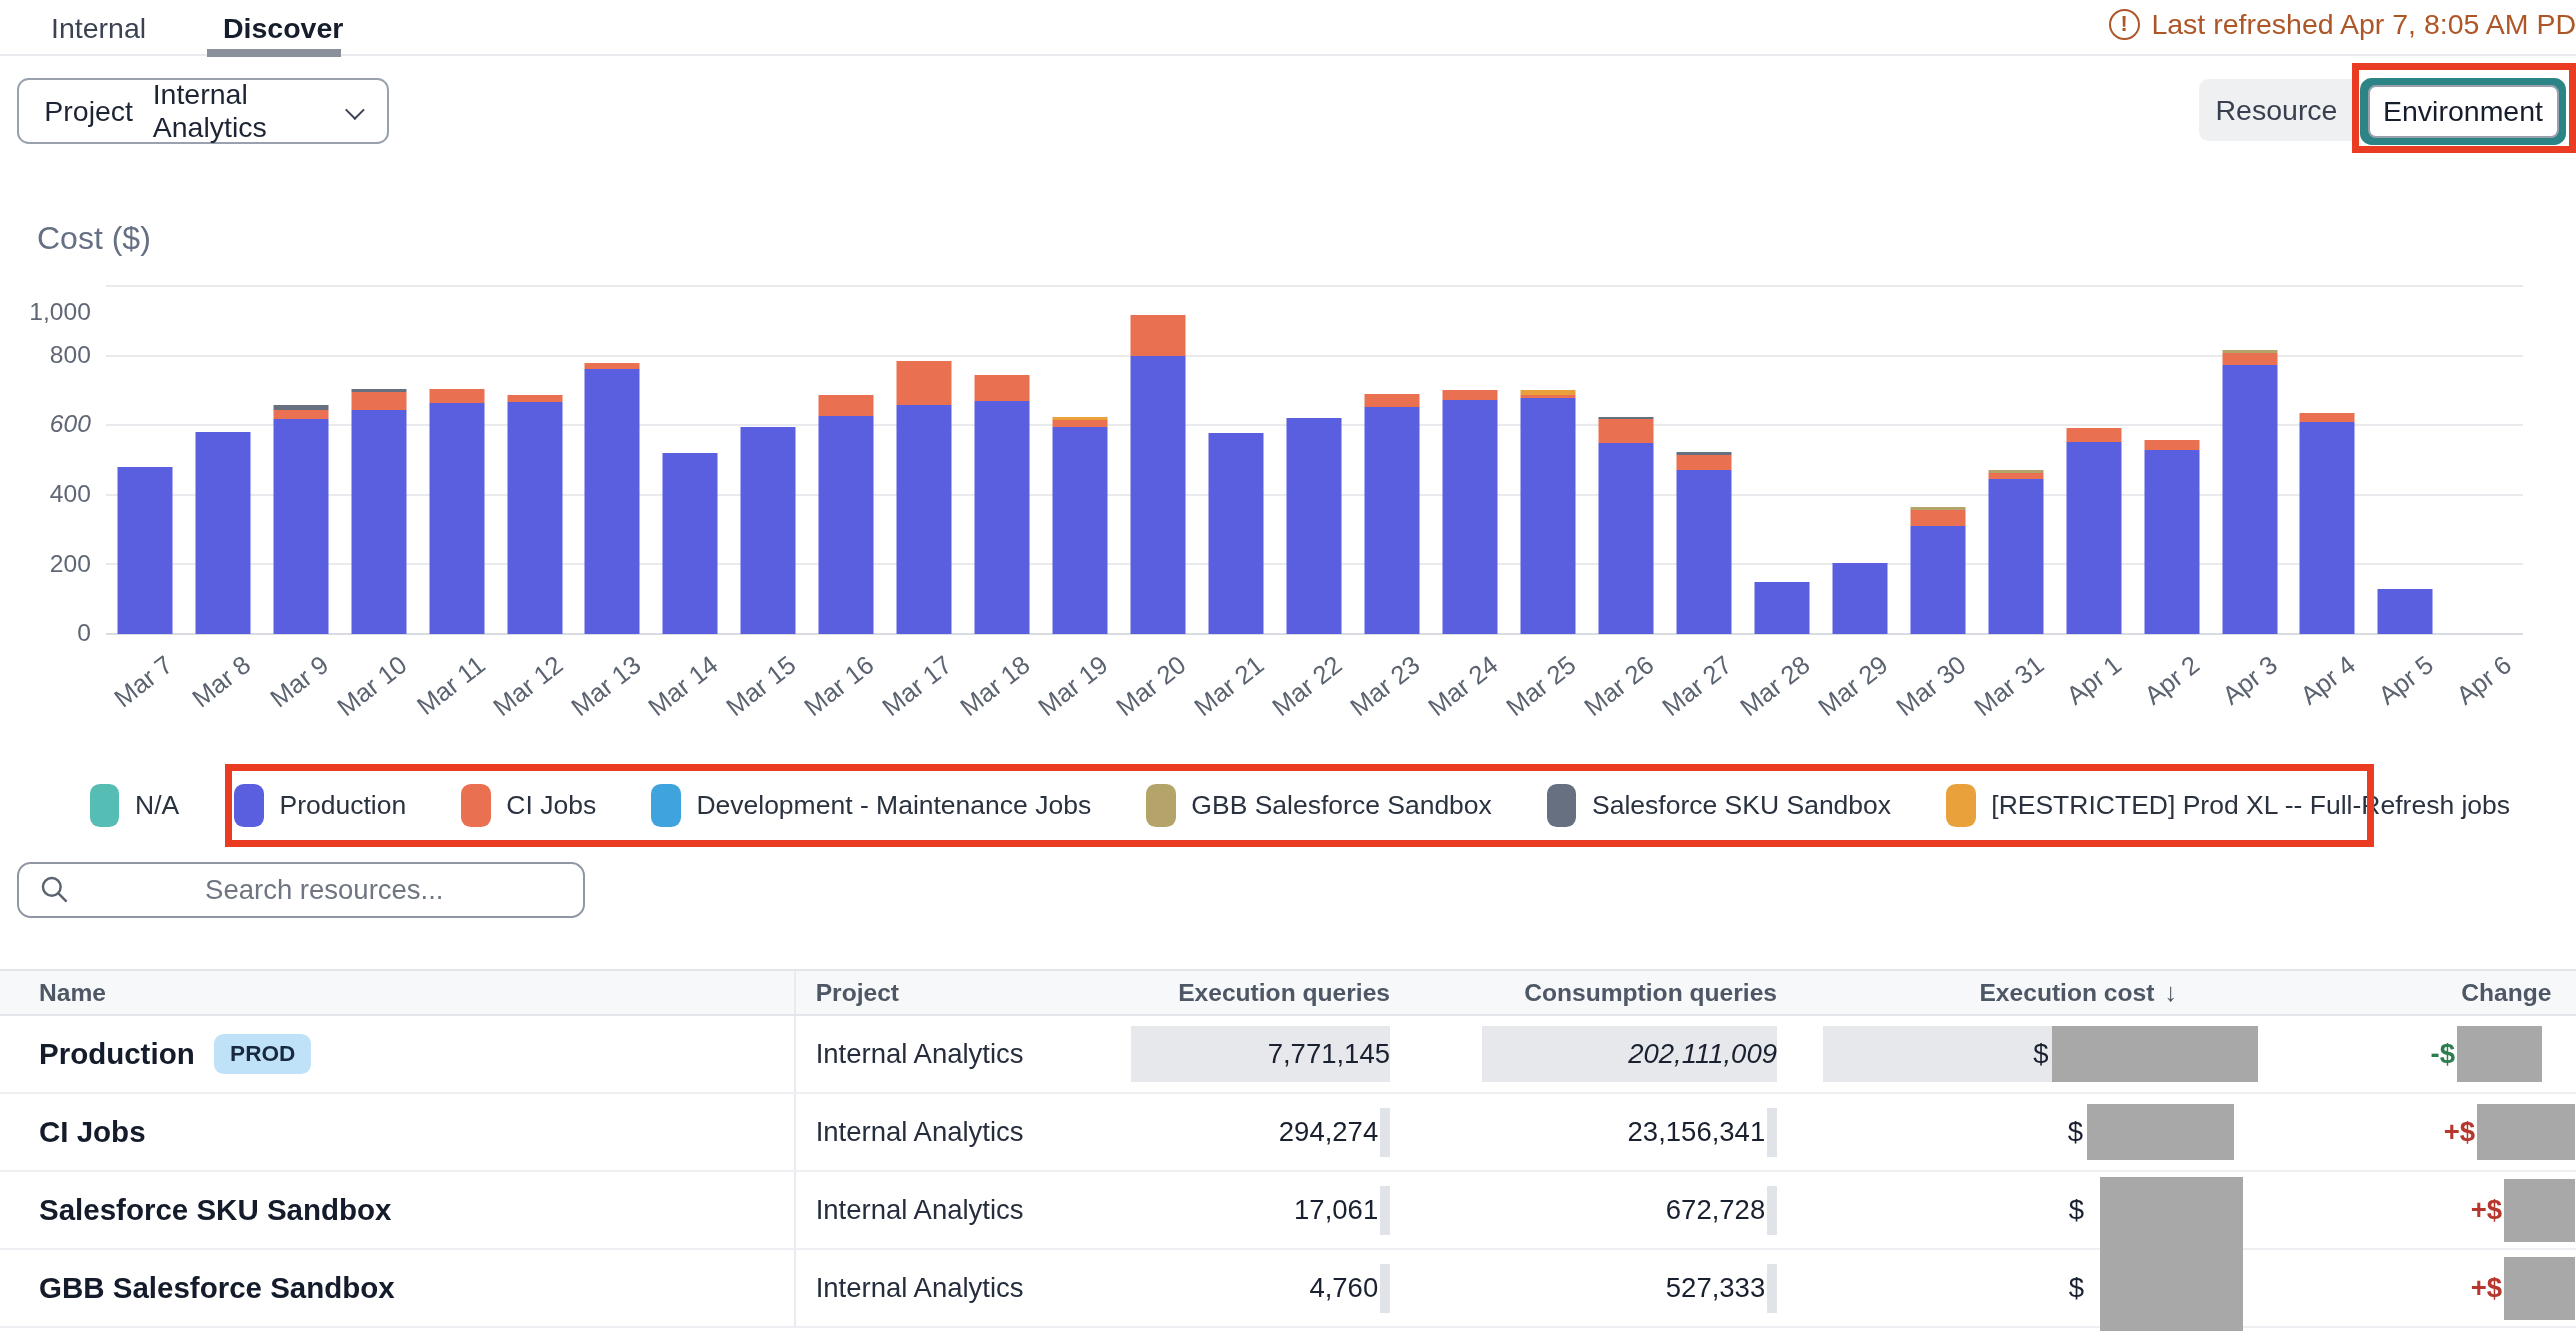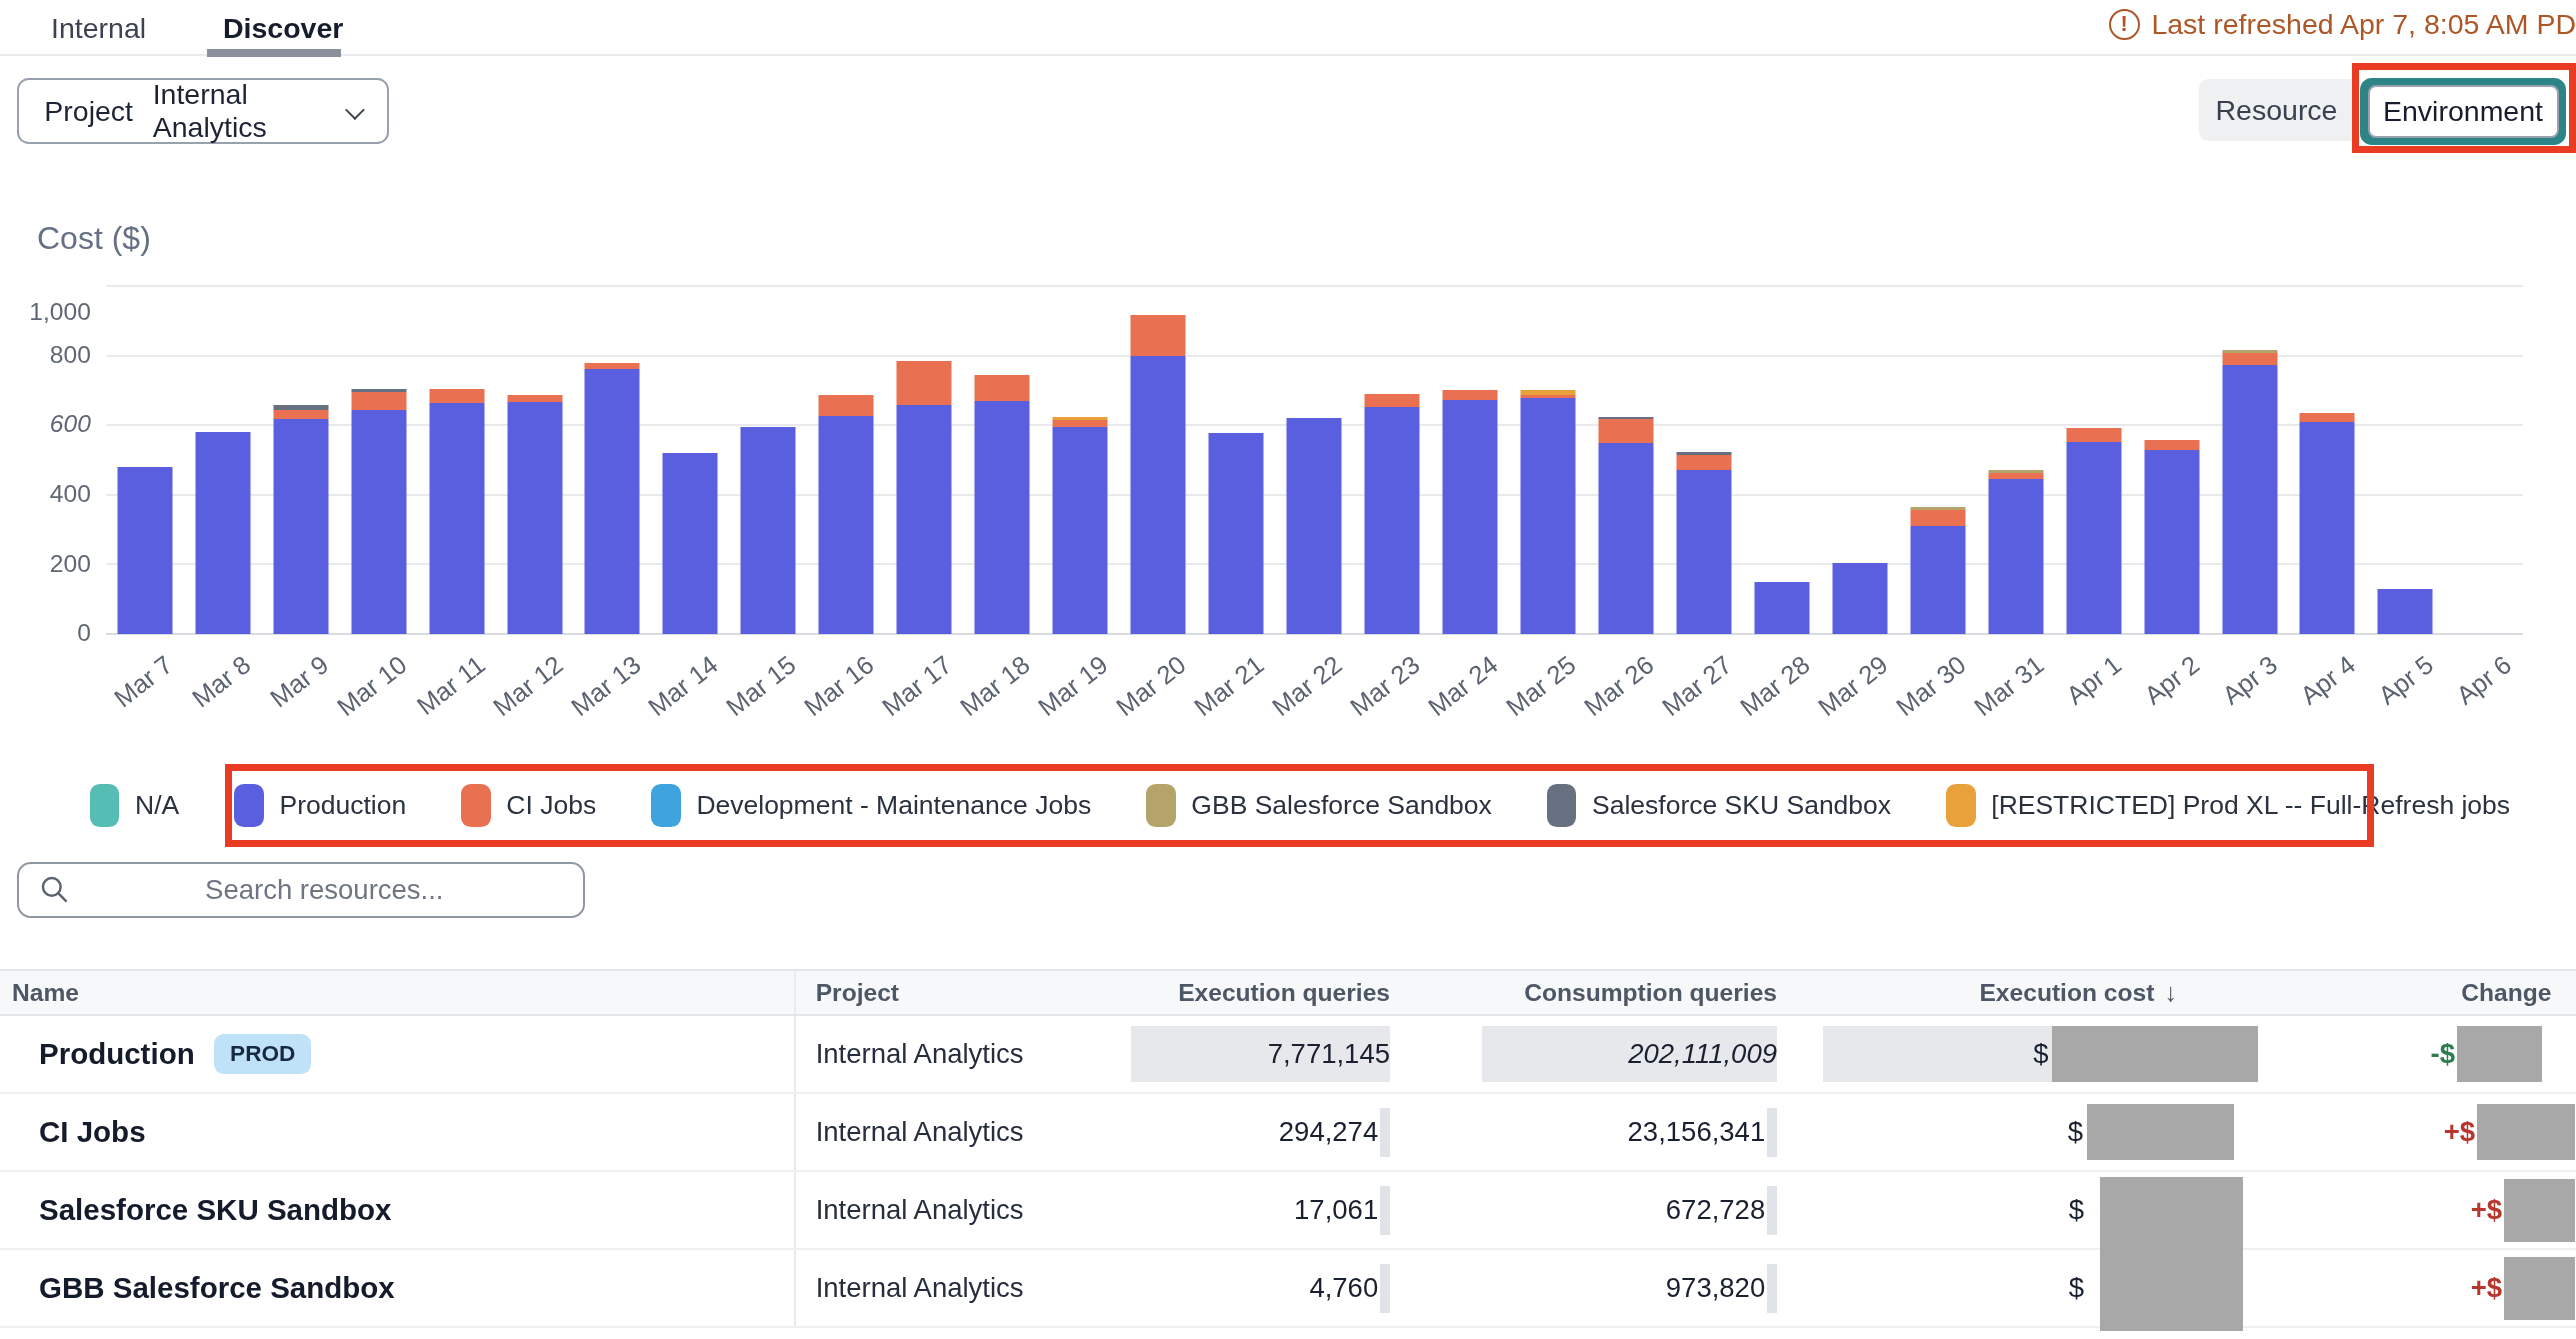--- a/index.html
+++ b/index.html
@@ -54,21 +54,21 @@
   .search { position:absolute; left:16.7px; top:862px; width:568px; height:56px; border:2px solid #8f97a3; border-radius:13.8px; display:flex; align-items:center; gap:17.7px; padding:0 21.6px; }
   .search input { border:none; outline:none; flex:1; font-size:27.5px; color:#6d28d9; font-family:inherit; background:transparent;text-align:center; }
   .search input::placeholder { color:#6f7682; }
 
   
   .table { position:absolute; left:0; top:969px; width:2576px; }
   .thead, .trow { display:grid; grid-template-columns:796px 295px 299px 387px 503px 295px; }
   .thead { height:47px; background:#f7f8f9; border-top:2px solid #e2e5e9; border-bottom:2px solid #e2e5e9; }
   .th { display:flex; align-items:center; font-size:24.6px; font-weight:600; color:#4e5765; }
   .th.right { justify-content:flex-end; }
-  .th-name { border-right:2px solid #e9ebee;margin-left:12px; }
+  .th-name { padding-left:39px; border-right:2px solid #e9ebee; }
   .th-project { padding-left:19.7px; }
   .th-cost { padding-right:103px; gap:9.8px; }
   .th-change { padding-right:23.6px; }
   .sort-arrow { font-size:25.6px; color:#4e5765; }
 
   .trow { height:78px; border-bottom:2px solid #edeff2; background:#fff; cursor:pointer; }
   .tcell { display:flex; align-items:center; }
   .cell-name { padding-left:39px; gap:19.7px; border-right:2px solid #e9ebee; }
   .rname { font-size:29.5px; font-weight:700; color:#141b2b; }
   .badge { background:#c0e2f8; color:#182940; font-size:22.6px; font-weight:700; border-radius:9.8px; padding:6.9px 15.7px; }
@@ -480,21 +480,21 @@
         <div class="trow">
           <div class="tcell cell-name">
             <div class="rname">GBB Salesforce Sandbox</div>
           </div>
           <div class="tcell cell-project">Internal Analytics</div>
           <div class="tcell cell-num">
             <div class="num">4,760</div>
             <div class="sliver"></div>
           </div>
           <div class="tcell cell-num">
-            <div class="num">973,820</div>
+            <div class="num">527,333</div>
             <div class="sliver"></div>
           </div>
           <div class="tcell cell-cost">
             <div class="dollar">$</div>
           </div>
           <div class="tcell cell-change">
             <div class="chg-prefix" style="color: rgb(181, 55, 46);">+$</div>
             <div class="block chg-block"></div>
           </div>
         </div>

